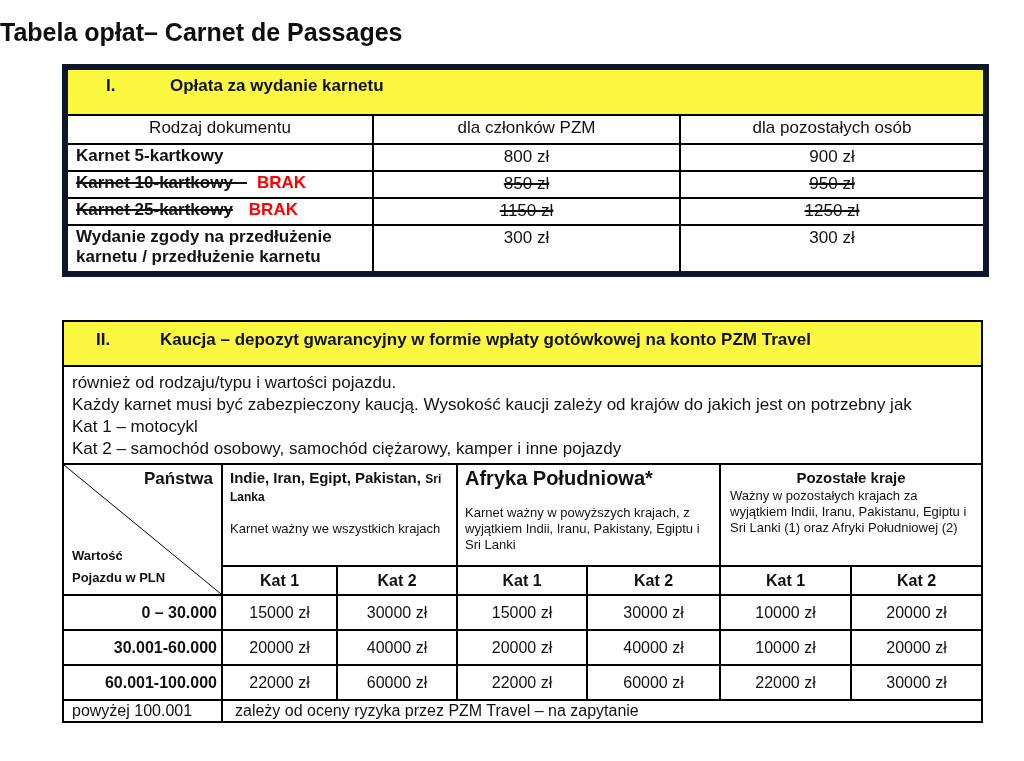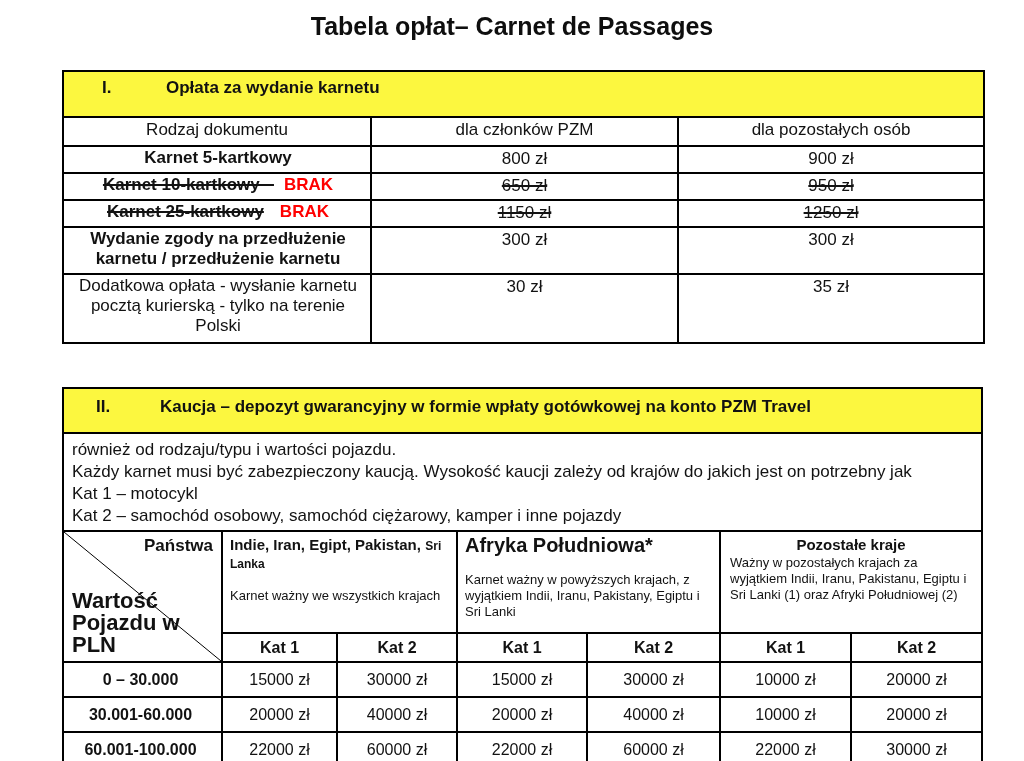--- a/index.html
+++ b/index.html
@@ -2,34 +2,34 @@
 <html style="--highlight: #FCF73F; --alert: #FF0000;"><head>
 <meta charset="utf-8">
 <style>
   html,body{margin:0;padding:0;}
   body{
     width:1024px;height:761px;background:#ffffff;overflow:hidden;
     font-family:"Liberation Sans","DejaVu Sans",sans-serif;color:#121212;
     -webkit-font-smoothing:antialiased;
   }
   .title{
-    text-align:center;font-size:25px;font-weight:bold;margin:12px 0 0 0;color:#0e0e0e;
+    font-size:25px;font-weight:bold;margin:18px 0 0 0;color:#0e0e0e;
   }
   .content{margin-left:62px;width:921px;}
   table{border-collapse:collapse;table-layout:fixed;width:921px;}
 
   
-  .t1{margin-top:29px;border:2px solid #0f172a;}
+  .t1{margin-top:17px;border:6px solid #0f172a;}
   .t1 td{border:2px solid #000;font-size:17px;padding:1px 6px;vertical-align:top;overflow:hidden;}
   .banner-cell{
     background:var(--highlight,#FCF73F);font-weight:bold;height:37px;padding-top:6px !important;
   }
   .sec-num{display:inline-block;margin-left:32px;width:64px;}
   .t1 .hdr td{text-align:center;height:24px;font-weight:normal;padding-top:2px !important;}
-  .t1 .doc{text-align:center;font-weight:bold;padding-left:8px !important;border-radius:6px;}
+  .t1 .doc{text-align:left;font-weight:bold;padding-left:8px !important;border-radius:6px;}
   .t1 .doc.normal{font-weight:normal;}
   .t1 .price{text-align:center;padding-top:2px !important;}
   .t1 .r1 td{height:22px;} .t1 .r2 td{height:22px;} .t1 .r3 td{height:22px;}
   .t1 .r4 td{height:42px;} .t1 .r5 td{height:64px;}
   .struck{text-decoration:line-through;text-decoration-thickness:2px;}
   .brak{color:var(--alert,#FF0000);font-weight:bold;margin-left:10px;}
 
   
   .sec2{margin-top:43px;border:2px solid #000;}
   .banner2{
@@ -38,34 +38,34 @@
   }
   .intro{
     padding:5px 8px 3px 8px;font-size:17px;line-height:22px;border-bottom:2px solid #000;
   }
   .matrix{border:hidden;width:917px;}
   .matrix td{border:2px solid #000;overflow:hidden;}
 
   .corner{position:relative;height:127px;margin-top:48px;}
   .corner svg{position:absolute;left:0;top:0;width:100%;height:100%;}
   .c-top{position:absolute;top:4px;right:8px;font-weight:bold;font-size:17px;}
-  .c-bottom{position:absolute;bottom:5px;left:8px;font-weight:bold;font-size:22px;line-height:22px;}
+  .c-bottom{position:absolute;bottom:5px;left:8px;font-weight:bold;font-size:13px;line-height:22px;}
 
   .grp{vertical-align:top;padding:4px 7px;}
   .g-title{font-weight:bold;font-size:15px;line-height:18px;}
   .g-small{font-weight:bold;font-size:12px;}
   .g-note{font-size:13px;line-height:16px;font-weight:normal;}
   .g1 .g-note{margin-top:16px;}
   .g2 .g-note{margin-top:16px;}
   .g3{text-align:center;}
   .g3 .g-note{margin-top:1px;text-align:left;padding-left:2px;}
 
   .kat-row td{text-align:center;font-weight:bold;font-size:16px;height:25px;padding:1px 2px;}
   .mrow td{height:29px;font-size:16px;text-align:center;padding:2px 4px;vertical-align:middle;}
-  .mrow .range{text-align:center;font-weight:bold;padding-left:0;}
+  .mrow .range{text-align:right;font-weight:bold;padding-left:0;}
   .lastrow td{height:18px;font-size:16px;vertical-align:middle;padding:1px 4px;}
   .lastrow .range{text-align:left;font-weight:normal;padding-left:8px;}
   .lastrow .span-note{text-align:left;padding-left:12px;}
 </style>
 </head>
 <body>
 
 <div>
   <h1 class="title">Tabela opłat– Carnet de Passages</h1>
 
@@ -88,37 +88,32 @@
           <td>dla członków PZM</td>
           <td>dla pozostałych osób</td>
         </tr>
         <tr class="r1">
           <td class="doc"><span>Karnet 5-kartkowy</span></td>
           <td class="price">800 zł</td>
           <td class="price">900 zł</td>
         </tr>
         <tr class="r2">
           <td class="doc"><span class="struck">Karnet 10-kartkowy –</span><span class="brak">BRAK</span></td>
-          <td class="price"><span class="struck">650 zł</span></td>
+          <td class="price"><span class="struck">850 zł</span></td>
           <td class="price"><span class="struck">950 zł</span></td>
         </tr>
         <tr class="r3">
           <td class="doc"><span class="struck">Karnet 25-kartkowy</span><span class="brak" style="margin-left:16px;">BRAK</span></td>
           <td class="price"><span class="struck">1150 zł</span></td>
           <td class="price"><span class="struck">1250 zł</span></td>
         </tr>
         <tr class="r4">
           <td class="doc">Wydanie zgody na przedłużenie karnetu / przedłużenie karnetu</td>
           <td class="price">300 zł</td>
           <td class="price">300 zł</td>
-        </tr>
-        <tr class="r5">
-          <td class="doc normal">Dodatkowa opłata - wysłanie karnetu pocztą kurierską  - tylko na terenie Polski</td>
-          <td class="price">30 zł</td>
-          <td class="price">35 zł</td>
         </tr>
       </tbody>
     </table>
 
     <div class="sec2">
       <div class="banner2">
         <span class="sec-num">II.</span><span>Kaucja – depozyt gwarancyjny w formie wpłaty gotówkowej  na konto PZM Travel</span>
       </div>
 
       <div class="intro">

